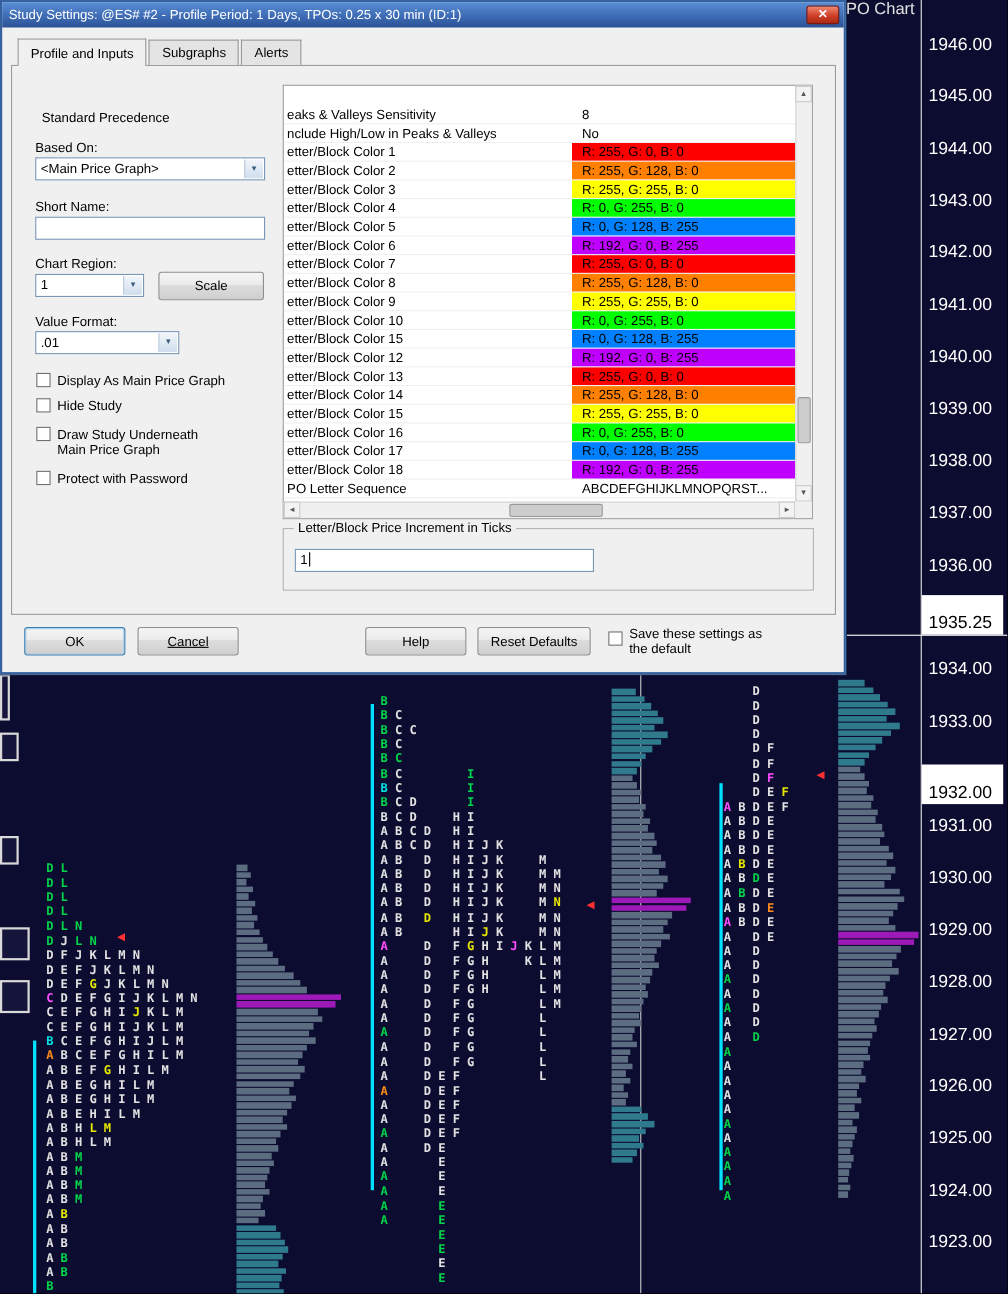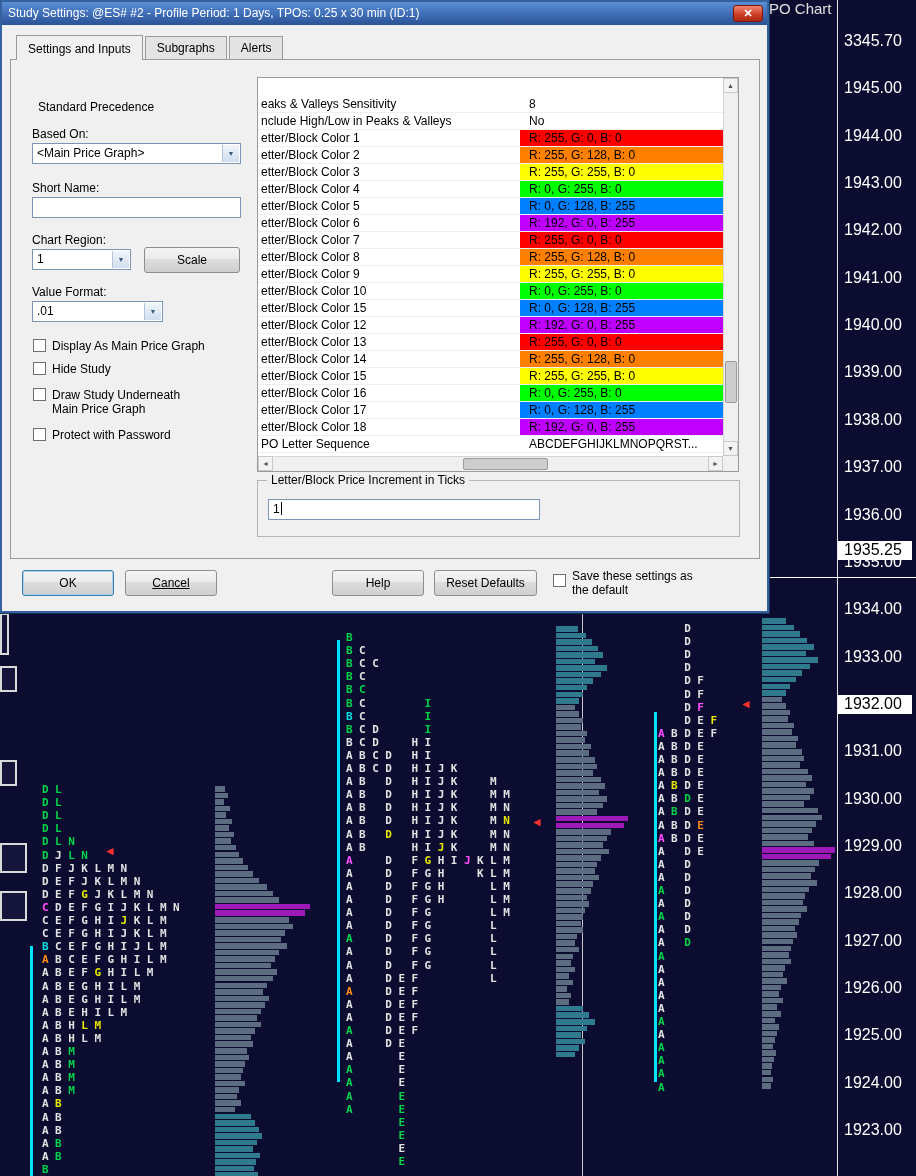--- a/index.html
+++ b/index.html
@@ -5,21 +5,21 @@
   * { margin:0; padding:0; box-sizing:border-box; }
   html,body { background:#000; }
   .stage { position:relative; width:916px; height:1176px; overflow:hidden;
            background:#0c0c30; font-family:"Liberation Sans",sans-serif; }
 
   
   .chart { position:absolute; inset:0; }
   .chart-title { position:absolute; left:769px; top:0; color:#e0e0e0; font-size:15px; white-space:nowrap; }
   .axis { position:absolute; left:837px; top:0; width:79px; height:1176px; border-left:1px solid #e8e8e8; }
   .price { position:absolute; left:6px; color:#fff; font-size:16px; white-space:nowrap; }
-  .price.hl { left:0; background:#fff; color:#000; padding:0 10px 1px 6px; z-index:2; }
+  .price.hl { left:0; background:#fff; color:#000; padding:17px 10px 1px 6px; z-index:2; }
   .tpo { position:absolute; font:bold 11px "DejaVu Sans Mono",monospace; line-height:13px; }
   .vbar { position:absolute; }
   .cline { position:absolute; width:3px; background:#00e0ff; }
   .arrow { position:absolute; color:#ff3030; font-size:12px; line-height:12px; }
   .edgebox { position:absolute; border:2px solid #d9d9d9; background:rgba(30,30,70,.55); }
   .sessline { position:absolute; width:1px; background:#c9c9c9; }
   .lastline { position:absolute; height:1px; background:#fff; }
 
   
   .dialog { position:absolute; left:0; top:0; width:769px; height:613px; background:#f0f0f0;
@@ -76,21 +76,21 @@
 </head>
 <body>
 
 <div class="stage">
 
   <div class="chart" id="chart">
     <div class="chart-title">PO Chart</div>
     <div class="sessline" style="left:582px;top:613px;height:563px;"></div>
     <div class="lastline" style="left:768px;top:577px;width:148px;"></div>
     <div class="axis" id="axis">
-        <div class="price" style="top: 32px;">3345.70</div>
+        <div class="price" style="top: 32px;">1946.00</div>
         <div class="price" style="top: 79.35px;">1945.00</div>
         <div class="price" style="top: 126.7px;">1944.00</div>
         <div class="price" style="top: 174.05px;">1943.00</div>
         <div class="price" style="top: 221.4px;">1942.00</div>
         <div class="price" style="top: 268.75px;">1941.00</div>
         <div class="price" style="top: 316.1px;">1940.00</div>
         <div class="price" style="top: 363.45px;">1939.00</div>
         <div class="price" style="top: 410.8px;">1938.00</div>
         <div class="price" style="top: 458.15px;">1937.00</div>
         <div class="price" style="top: 505.5px; text-align: center;">1936.00</div>
@@ -742,21 +742,21 @@
 
   <div class="dialog">
     <div class="titlebar">
       <span>Study Settings: @ES#  #2 - Profile Period: 1 Days, TPOs: 0.25 x 30 min  (ID:1)</span>
     </div>
     <div class="closebtn">
       <span>✕</span>
     </div>
 
     <div class="tabs">
-      <div class="tab active">Settings and Inputs</div>
+      <div class="tab active">Profile and Inputs</div>
       <div class="tab">Subgraphs</div>
       <div class="tab">Alerts</div>
     </div>
     <div class="panel"></div>
 
     <div class="lbl" style="left:36px;top:98px;">Standard Precedence</div>
 
     <div class="lbl" style="left:30px;top:125px;">Based On:</div>
     <div class="combo" style="left:30px;top:141px;width:209px;">
       <span>&lt;Main Price Graph&gt;</span>

